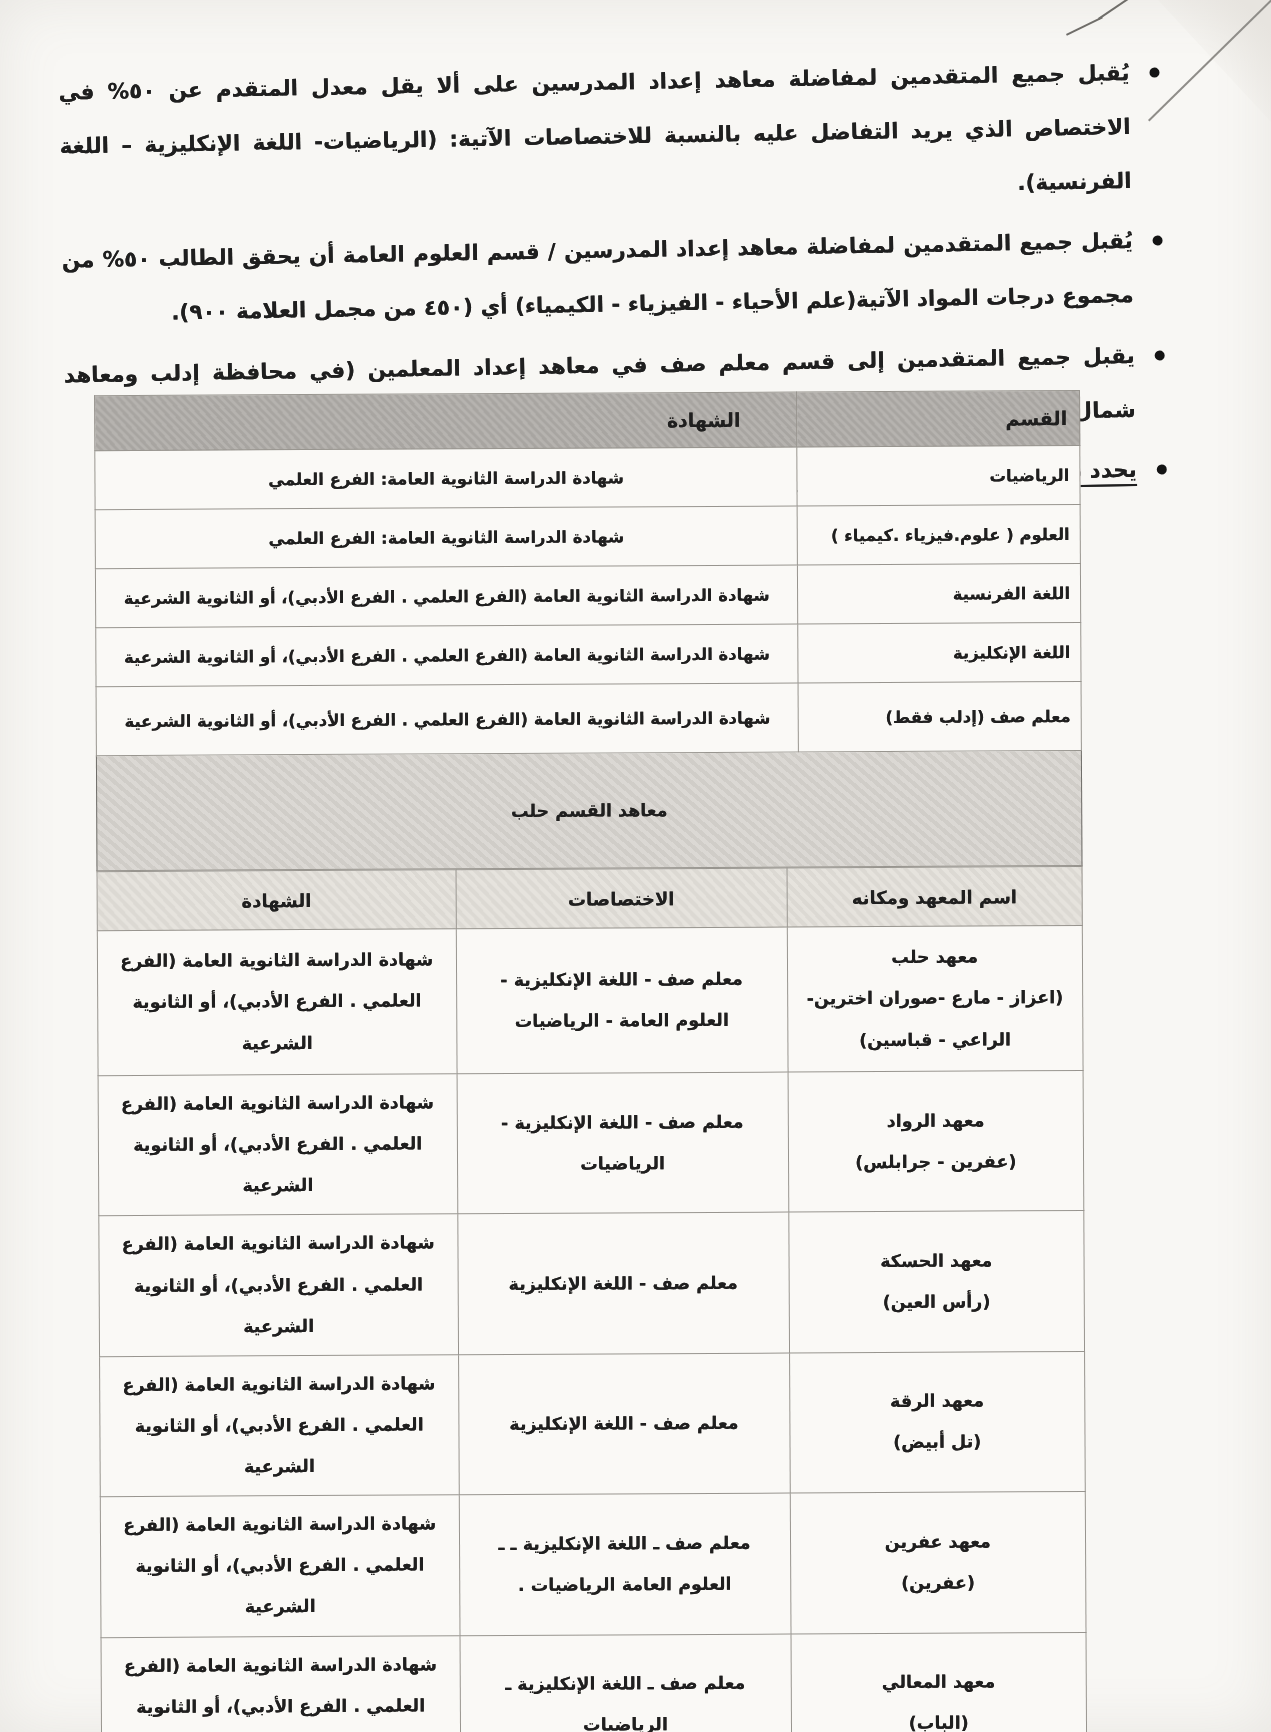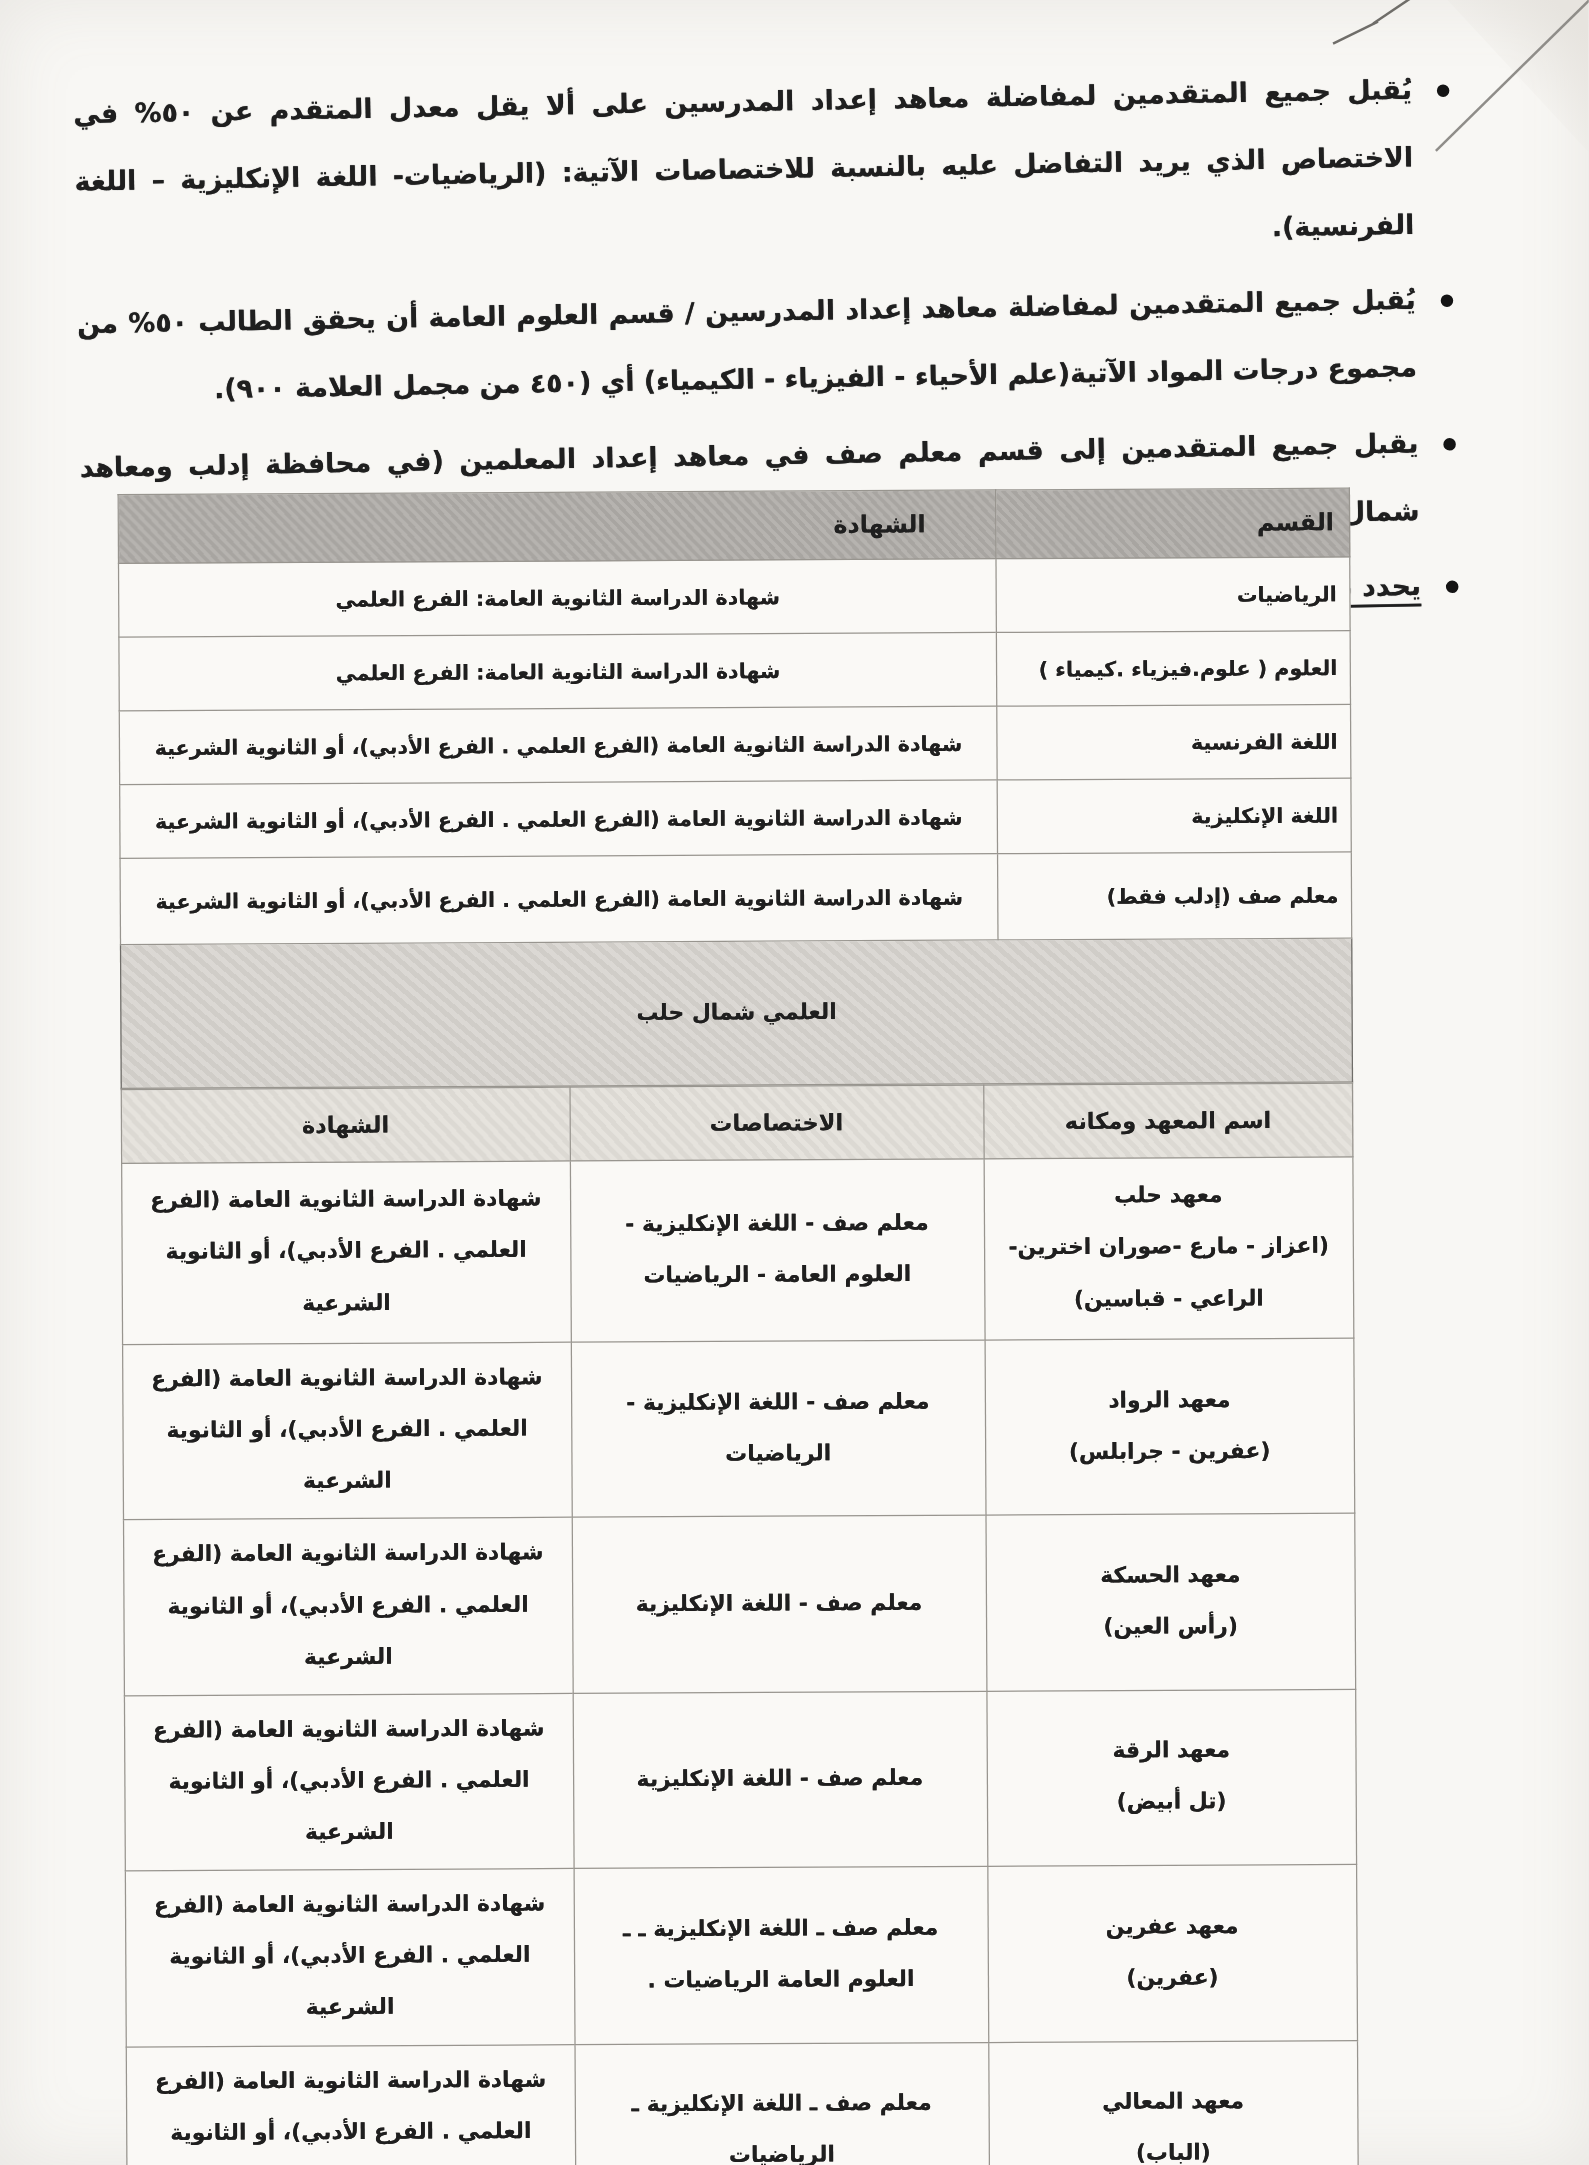--- a/index.html
+++ b/index.html
@@ -172,21 +172,21 @@
       <td class="cert">شهادة الدراسة الثانوية العامة (الفرع العلمي . الفرع الأدبي)، أو الثانوية الشرعية</td>
     </tr>
     <tr class="tall">
       <td class="dept">معلم صف (إدلب فقط)</td>
       <td class="cert">شهادة الدراسة الثانوية العامة (الفرع العلمي . الفرع الأدبي)، أو الثانوية الشرعية</td>
     </tr>
   </tbody>
     </table>
 
   <div class="banner">
-    <span>العلمي شمال حلب</span>
+    <span>معاهد القسم حلب</span>
   </div>
 
   <table class="t2">
     <colgroup>
         <col style="width:30%">
         <col style="width:33.6%">
         <col style="width:36.4%">
       </colgroup>
     <tbody>
         <tr>

